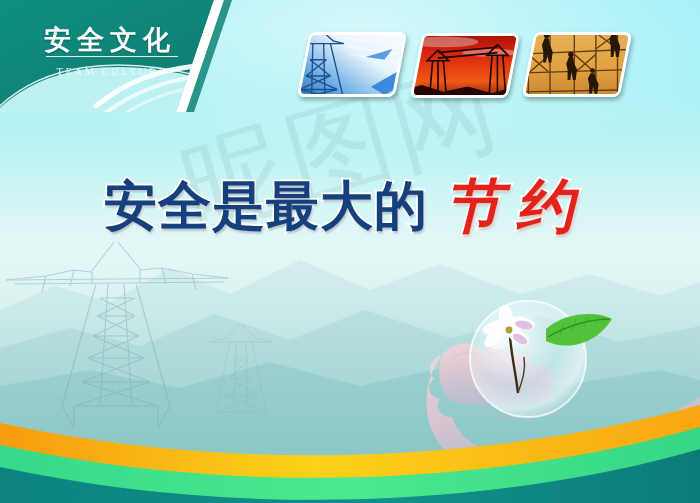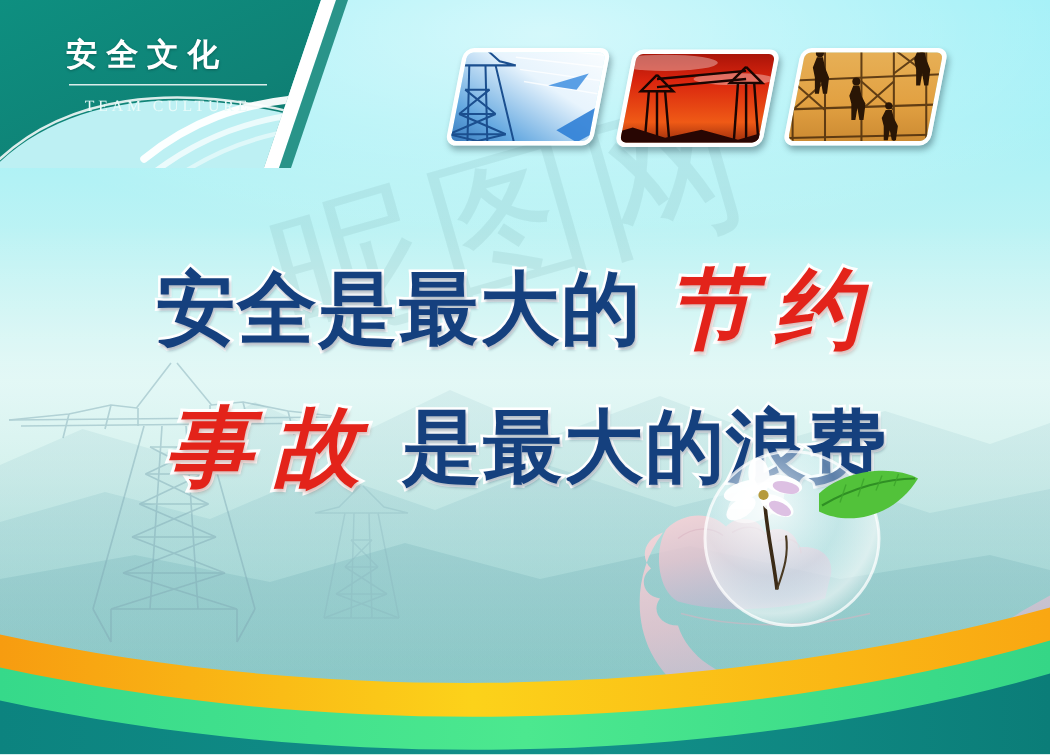--- a/index.html
+++ b/index.html
@@ -63,21 +63,21 @@
   
   .banner {
     position: absolute;
     left: 0; top: 0;
     width: 232px; height: 112px;
   }
   .banner-title {
     position: absolute;
     left: 44px; top: 22px;
     color: #ffffff;
-    font-size: 21px;
+    font-size: 27px;
     font-weight: bold;
     letter-spacing: 6px;
     font-family: "DejaVu Sans", "Liberation Sans", sans-serif;
     text-shadow: 0 1px 2px rgba(0,0,0,0.28);
     white-space: nowrap;
   }
   .banner-sub {
     position: absolute;
     left: 46px; top: 56px;
     width: 132px;
@@ -309,23 +309,20 @@
         </g>
         <path d="M0,54 L20,52 L40,55 L62,52 L92,55 L92,59 L0,59 Z" fill="#4a2c0c" opacity="0.6"></path>
       </svg>
     </div>
   </div>
 
   <div class="headline">
     <div class="line line1">
       <span class="cn-blue">安全是最大的</span><span class="cn-red">节约</span>
     </div>
-    <div class="line line2">
-      <span class="cn-red">事故</span><span class="cn-blue">是最大的浪费</span>
-    </div>
   </div>
 
   <svg class="hand-art" viewBox="0 0 300 190">
     <defs>
       <linearGradient id="skin" x1="0" y1="0" x2="0.4" y2="1">
         <stop offset="0%" stop-color="#f6d4d8" stop-opacity="0.92"></stop>
         <stop offset="45%" stop-color="#e9c3cf" stop-opacity="0.80"></stop>
         <stop offset="100%" stop-color="#c8b4d2" stop-opacity="0.55"></stop>
       </linearGradient>
       <radialGradient id="bub" cx="0.38" cy="0.32" r="0.72">

